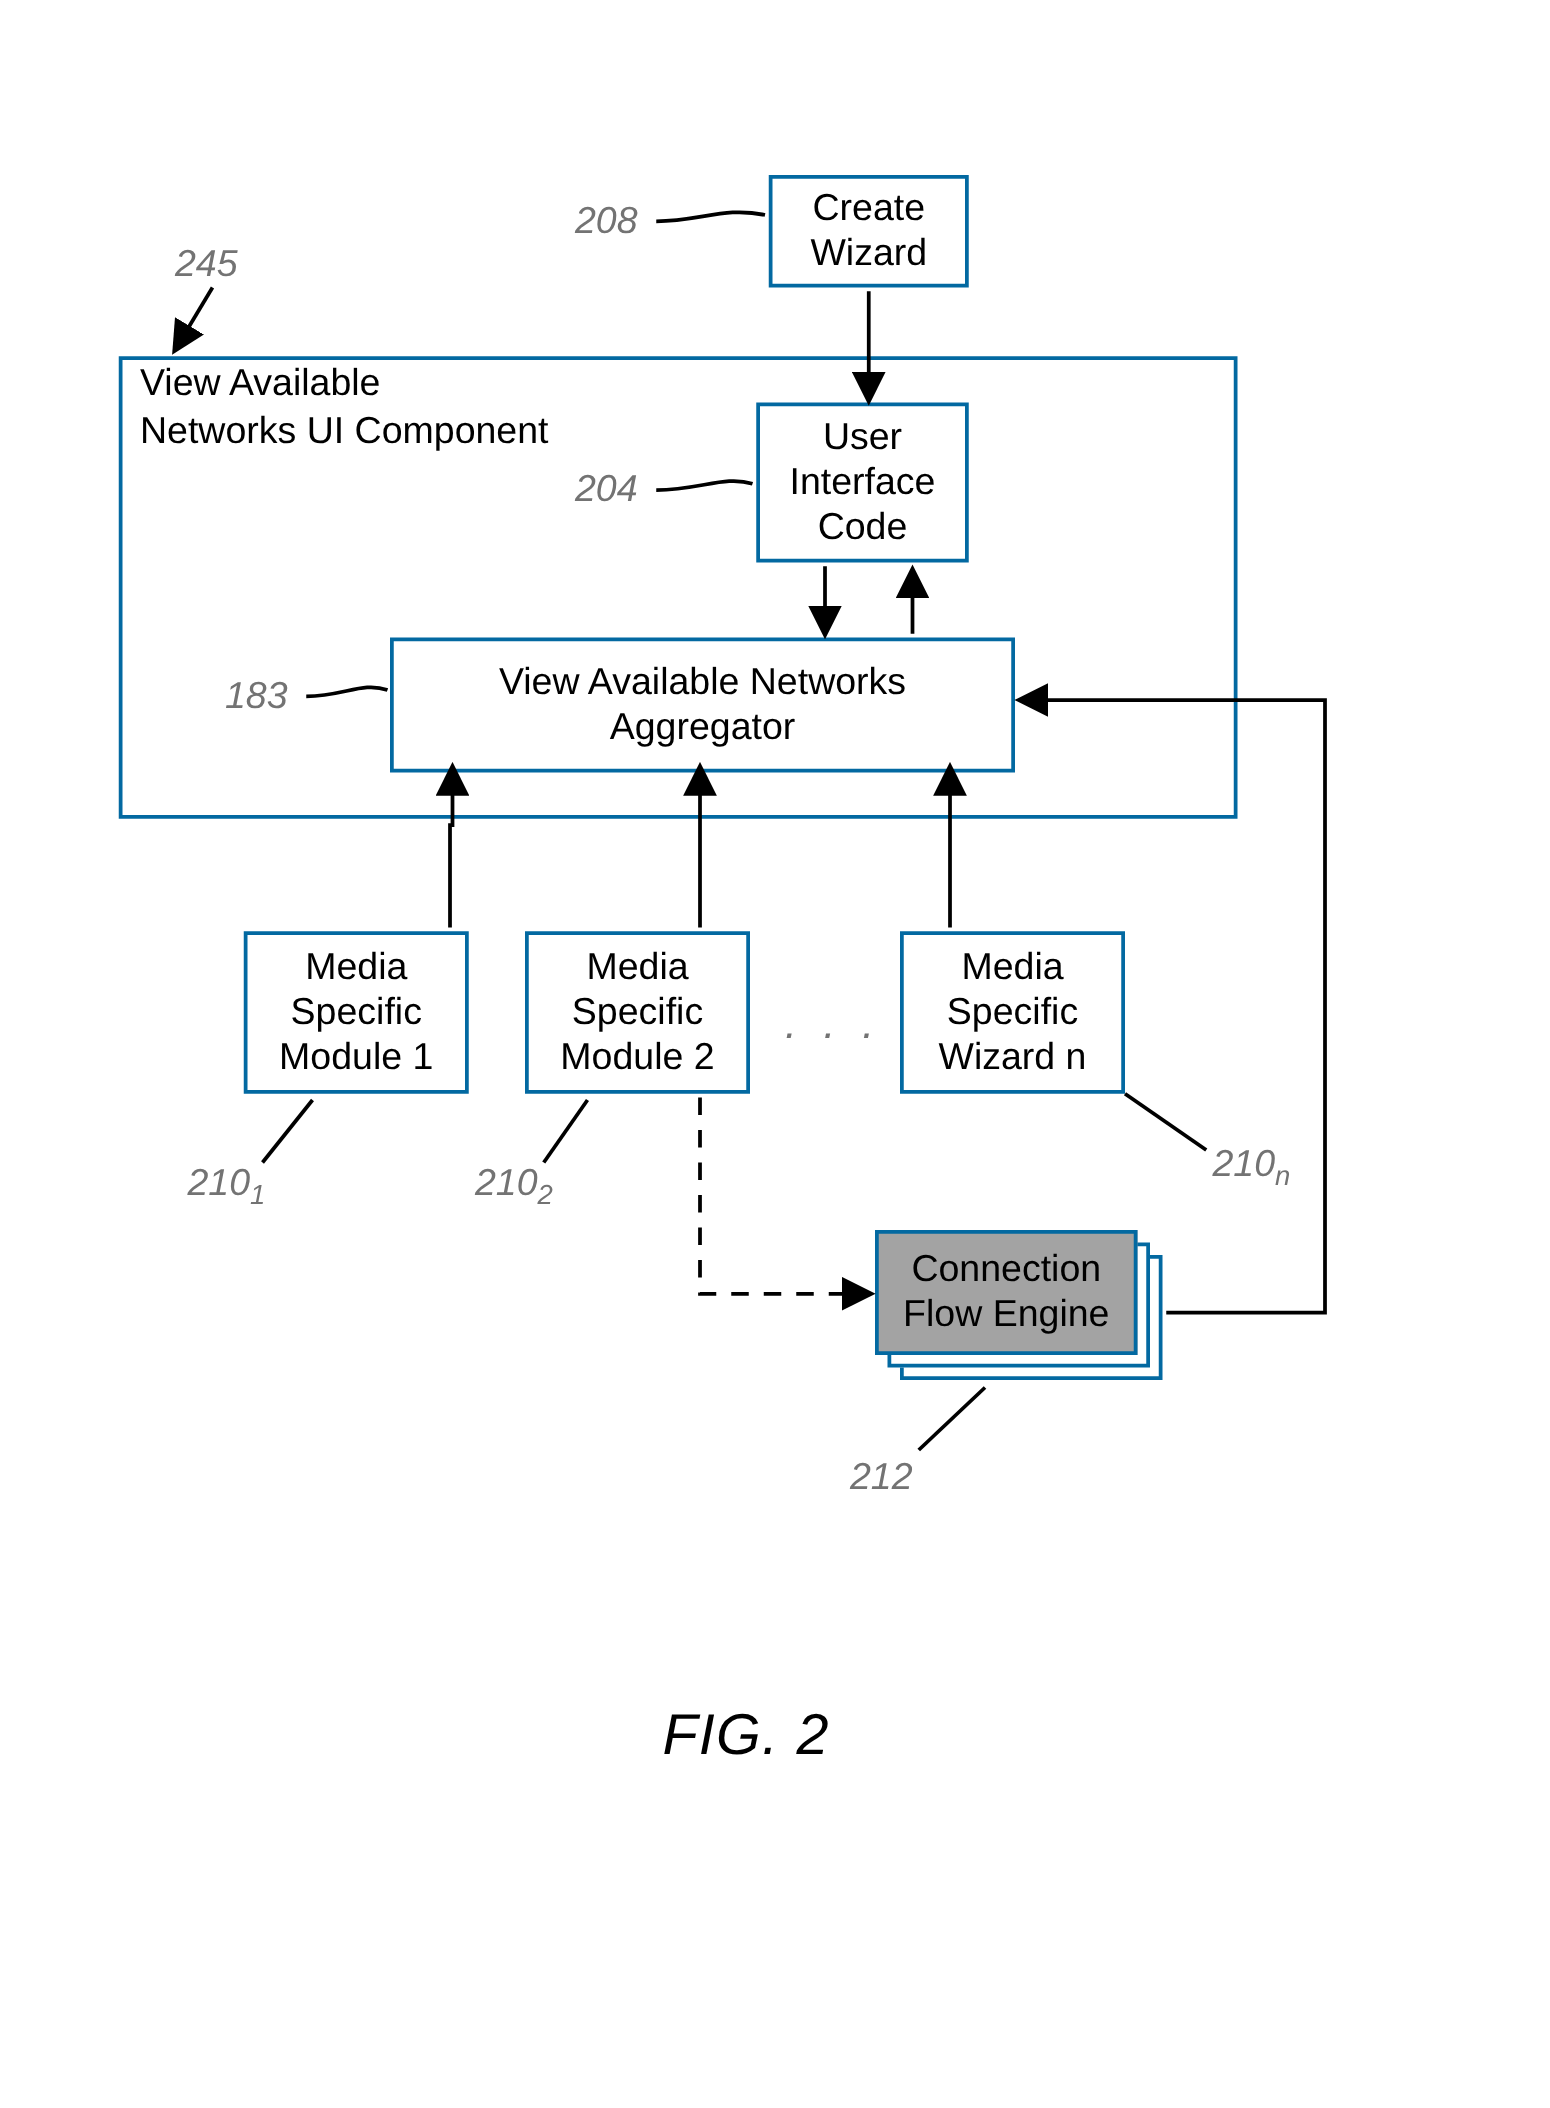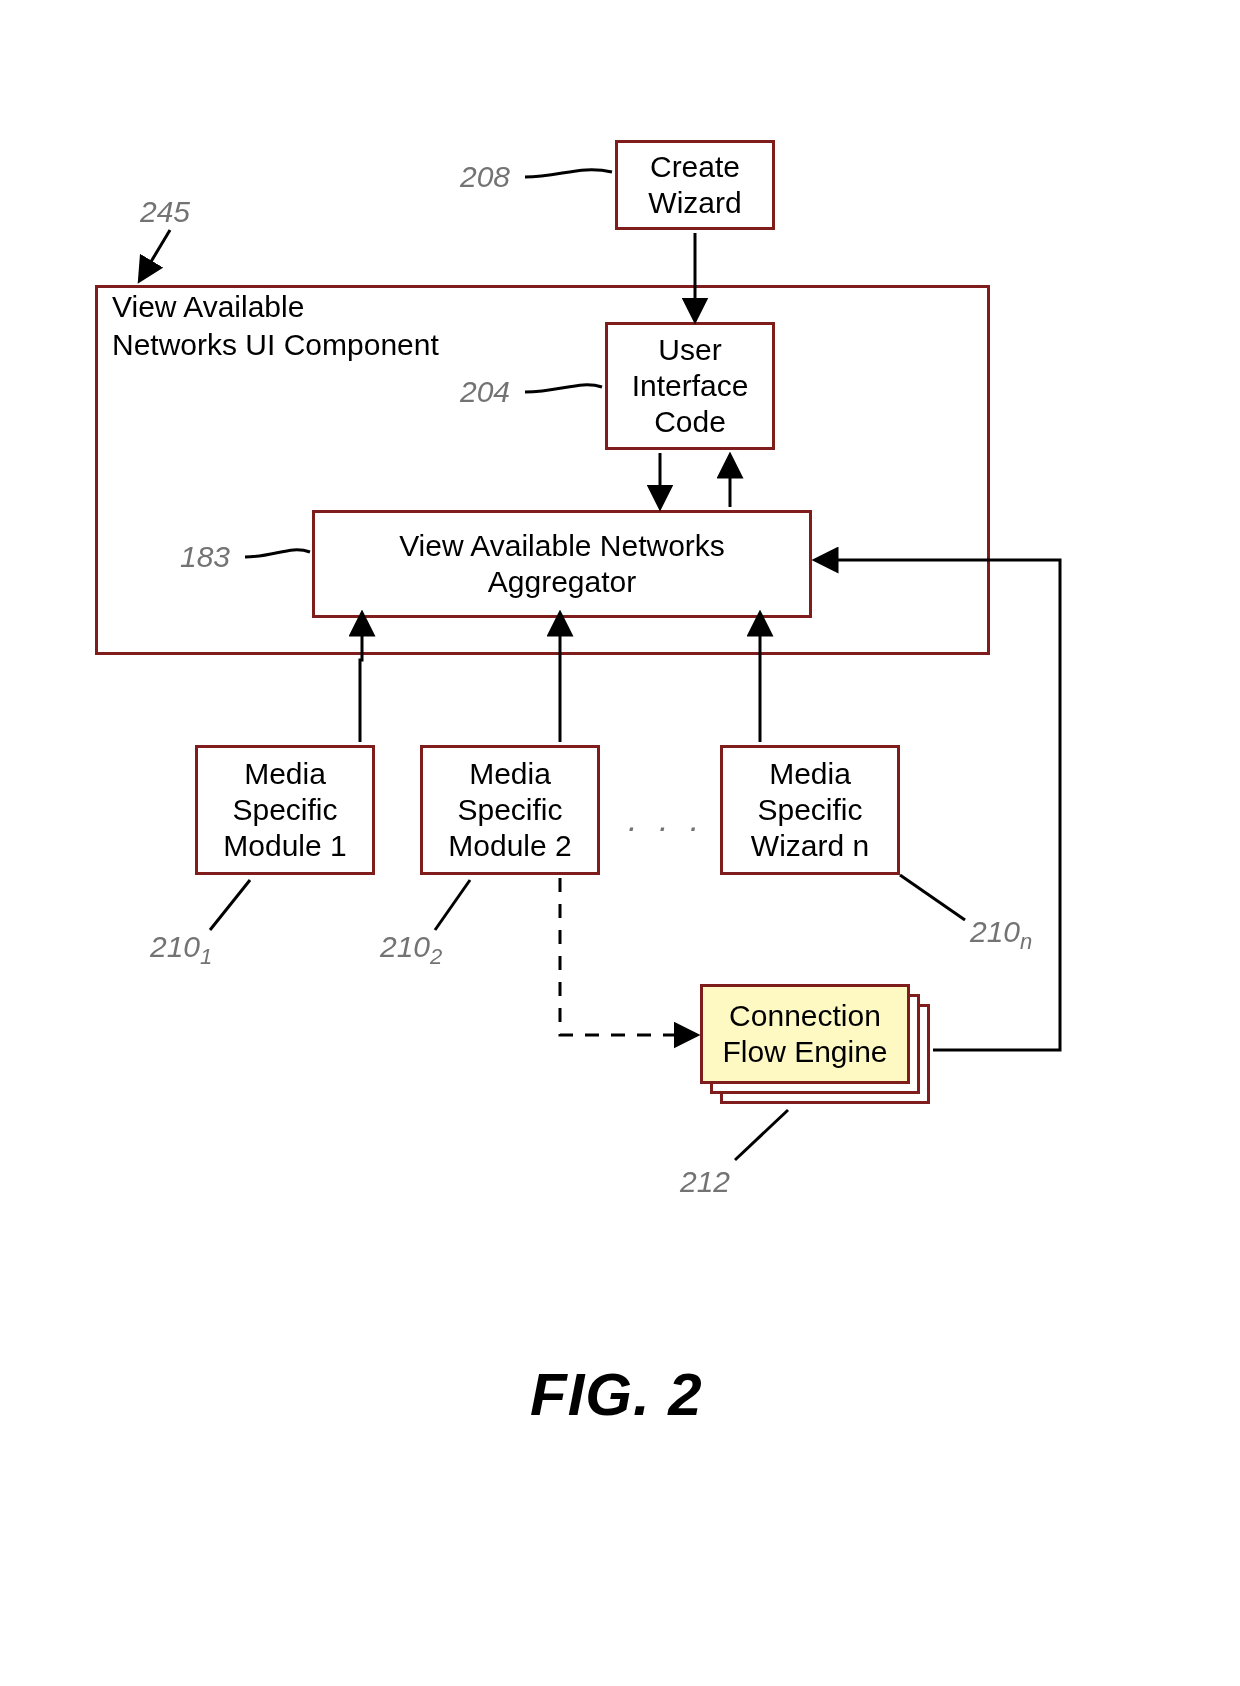--- a/index.html
+++ b/index.html
@@ -9,44 +9,44 @@
     font-family: Arial, Helvetica, sans-serif;
   }
   .canvas {
     position: relative;
     width: 1240px;
     height: 1686px;
     background: #fff;
   }
   .box {
     position: absolute;
-    border: 3px solid #7f1d1d;
+    border: 3px solid #0369a1;
     text-align: center;
     display: flex;
     flex-direction: column;
     justify-content: center;
     align-items: center;
     font-size: 30px;
     line-height: 1.2;
     background: #fff;
     box-sizing: border-box;
     padding: 4px;
   }
   .label {
     position: absolute;
     font-size: 30px;
     color: #737373;
     font-style: italic;
   }
   .sub { font-size: 22px; vertical-align: sub; }
   .fig-title {
     position: absolute;
-    font-size: 60px;
+    font-size: 46px;
     font-style: italic;
-    font-weight: bold;
+    font-weight: normal;
     letter-spacing: 1px;
   }
   svg.overlay {
     position: absolute;
     left: 0; top: 0;
     width: 1240px;
     height: 1686px;
     pointer-events: none;
   }
   .container-label {
@@ -99,21 +99,21 @@
   <div class="label" style="left:628px; top:800px; font-size:34px; letter-spacing:6px;">. . .</div>
 
   <div class="box" style="left:720px; top:745px; width:180px; height:130px;">
     <span>Media</span>
     <span>Specific</span>
     <span>Wizard n</span>
   </div>
 
   <div class="box" style="left:720px; top:1004px; width:210px; height:100px; background:#fff;"></div>
   <div class="box" style="left:710px; top:994px; width:210px; height:100px; background:#fff;"></div>
-  <div class="box" style="left:700px; top:984px; width:210px; height:100px; background:#fef9c3;">
+  <div class="box" style="left:700px; top:984px; width:210px; height:100px; background:#a3a3a3;">
     <span>Connection</span>
     <span>Flow Engine</span>
   </div>
 
   <div class="label" style="left:140px; top:195px;">245</div>
   <div class="label" style="left:460px; top:160px;">208</div>
   <div class="label" style="left:460px; top:375px;">204</div>
   <div class="label" style="left:180px; top:540px;">183</div>
 
   <div class="label" style="left:150px; top:930px;">

